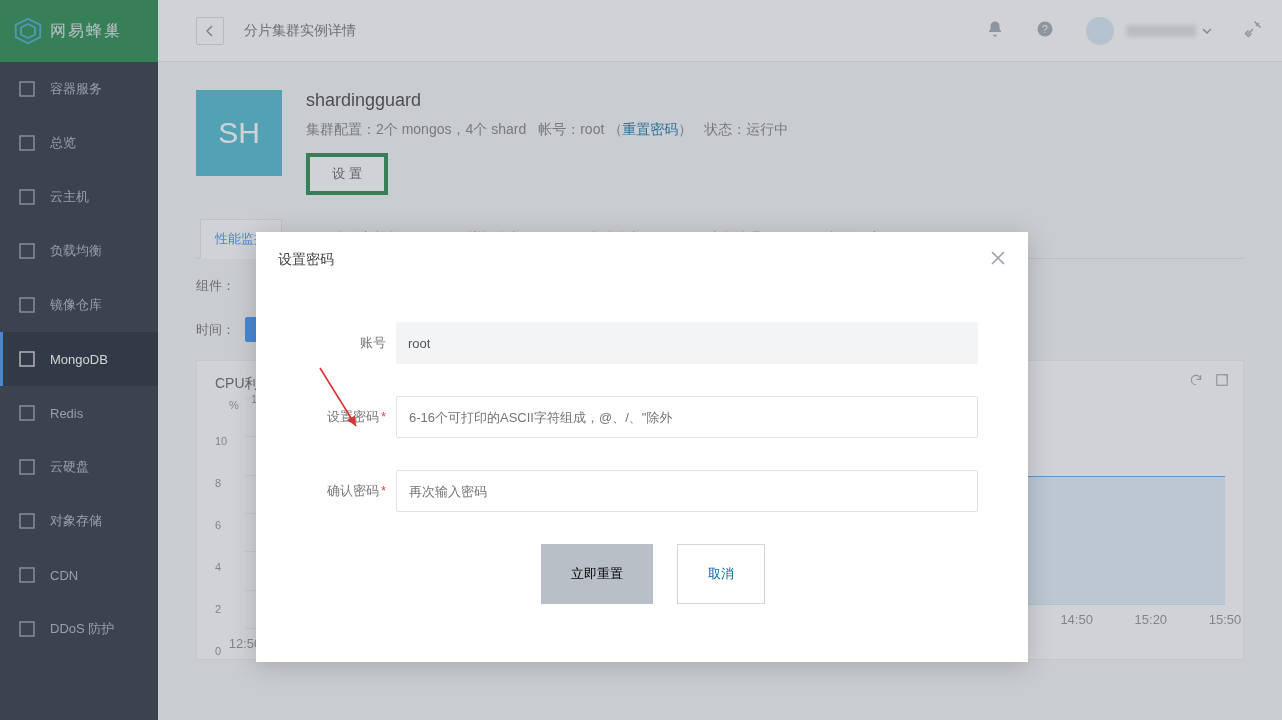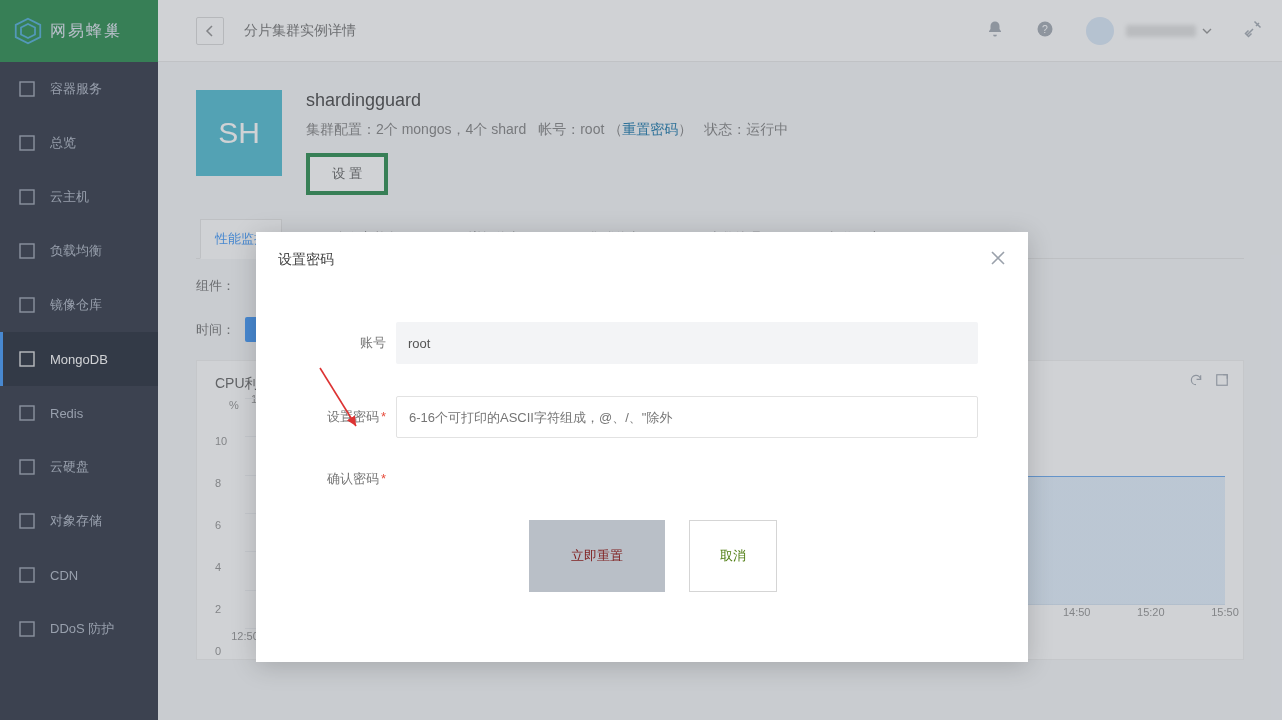--- a/index.html
+++ b/index.html
@@ -57,28 +57,28 @@
   .modal { position:absolute; left: 256px; top: 232px; width: 772px; height: 430px; background:#fff; box-shadow: 0 4px 24px rgba(0,0,0,.18); }
   .modal-head { height: 56px; display:flex; align-items:center; padding: 0 22px; font-size:14px; color:#444; }
   .modal-close { margin-left:auto; color:#9aa1ab; cursor:pointer; font-size:18px; }
   .modal-body { padding: 34px 50px 0; }
   .form-row { display:flex; align-items:center; margin-bottom: 32px; }
   .form-label { width: 80px; text-align:right; color:#777; font-size:13px; margin-right: 10px; }
   .req { color:#e74c3c; margin-left:2px; }
   .form-input { flex:1; height: 42px; border:1px solid #e2e2e2; border-radius:2px; padding: 0 12px; font-size:13px; color:#444; }
   .form-static { flex:1; height:42px; background:#f3f4f6; border-radius:2px; padding: 0 12px; display:flex; align-items:center; color:#555; }
   .modal-foot { display:flex; justify-content:center; gap: 24px; margin-top: 18px; }
-  .btn-primary { background:#b9bfc7; color:#7f1d1d; border:none; padding: 10px 42px; cursor:pointer; font-size:13px;margin-left:22px; }
-  .btn-default { background:#fff; color:#4d7c0f; border:1px solid #d5d5d5; padding: 26px 30px; cursor:pointer; font-size:13px; }
+  .btn-primary { background:#b9bfc7; color:#000000; border:none; padding: 10px 30px; cursor:pointer; font-size:13px;margin-left:22px; }
+  .btn-default { background:#fff; color:#0369a1; border:1px solid #d5d5d5; padding: 20px 30px; cursor:pointer; font-size:13px; }
 
   
   .arrow { position:absolute; left:312px; top:362px; pointer-events:none; }
   .y-tick { position:absolute; left:0; font-size:11px; color:#888; transform: translateY(50%); }
   .x-axis { position:absolute; left:30px; right:0; bottom:0; height:20px; }
-  .x-tick { position:absolute; bottom:9px; font-size:11px; color:#888; transform: translateX(-50%); }
+  .x-tick { position:absolute; bottom:0; font-size:13px; color:#888; transform: translateX(-50%); }
   .grid { position:absolute; left:30px; right:0; top:0; bottom:22px; }
   .gline { position:absolute; left:0; right:0; border-top:1px solid #eef0f3; }
   .pct { position:absolute; left:14px; top:0; font-size:11px; color:#888; }
   .series-area { position:absolute; left:30px; right:0; top:0; bottom:22px; background: linear-gradient(to top, rgba(80,160,240,.18), rgba(80,160,240,.18)); border-top:1px solid #5aa0ef; }
 </style>
 </head>
 <body>
 
 <div class="sidebar">
   <div class="logo">
@@ -337,20 +337,21 @@
     <div class="form-row">
       <div class="form-label">账号</div>
       <div class="form-static">root</div>
     </div>
     <div class="form-row">
       <div class="form-label"><span>设置密码</span><span class="req">*</span></div>
       <input class="form-input" type="text" placeholder="6-16个可打印的ASCII字符组成，@、/、&quot;除外" style="">
     </div>
     <div class="form-row">
       <div class="form-label"><span>确认密码</span><span class="req">*</span></div>
+      <input class="form-input" type="text" placeholder="再次输入密码" style="">
     </div>
     <div class="modal-foot">
       <button class="btn-primary">立即重置</button>
       <button class="btn-default">取消</button>
     </div>
   </div>
 </div>
 
 <svg class="arrow" width="60" height="80">
   <defs>

